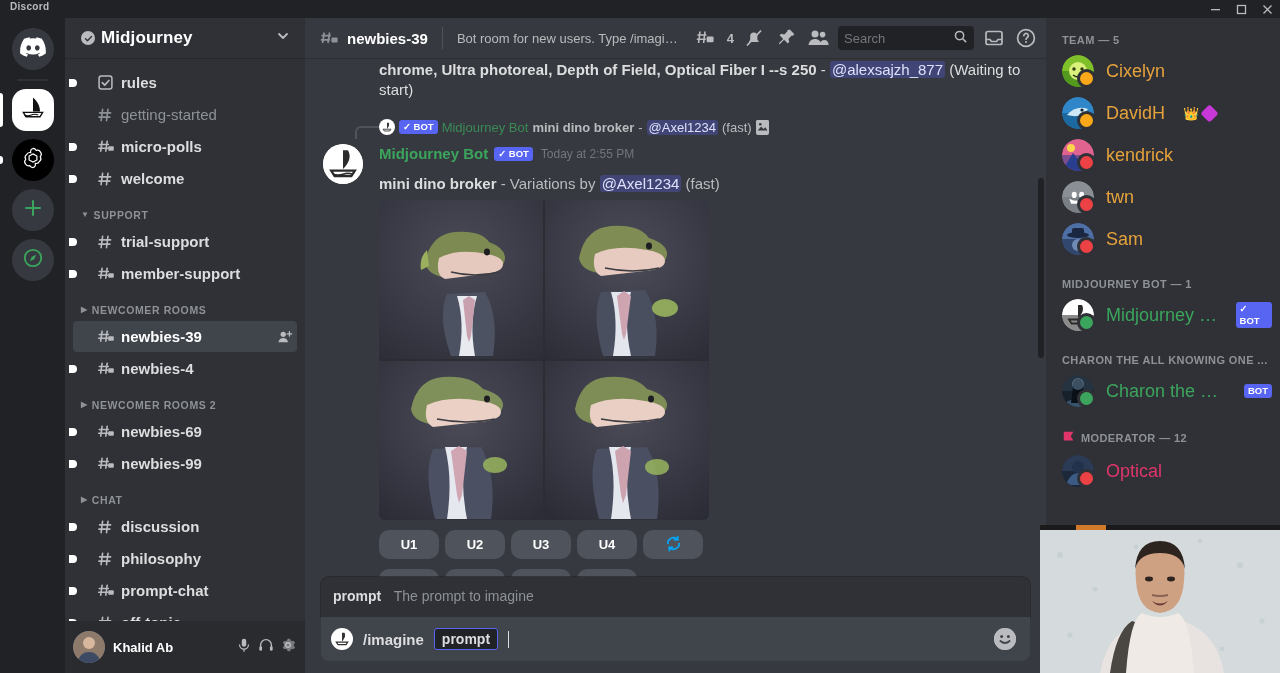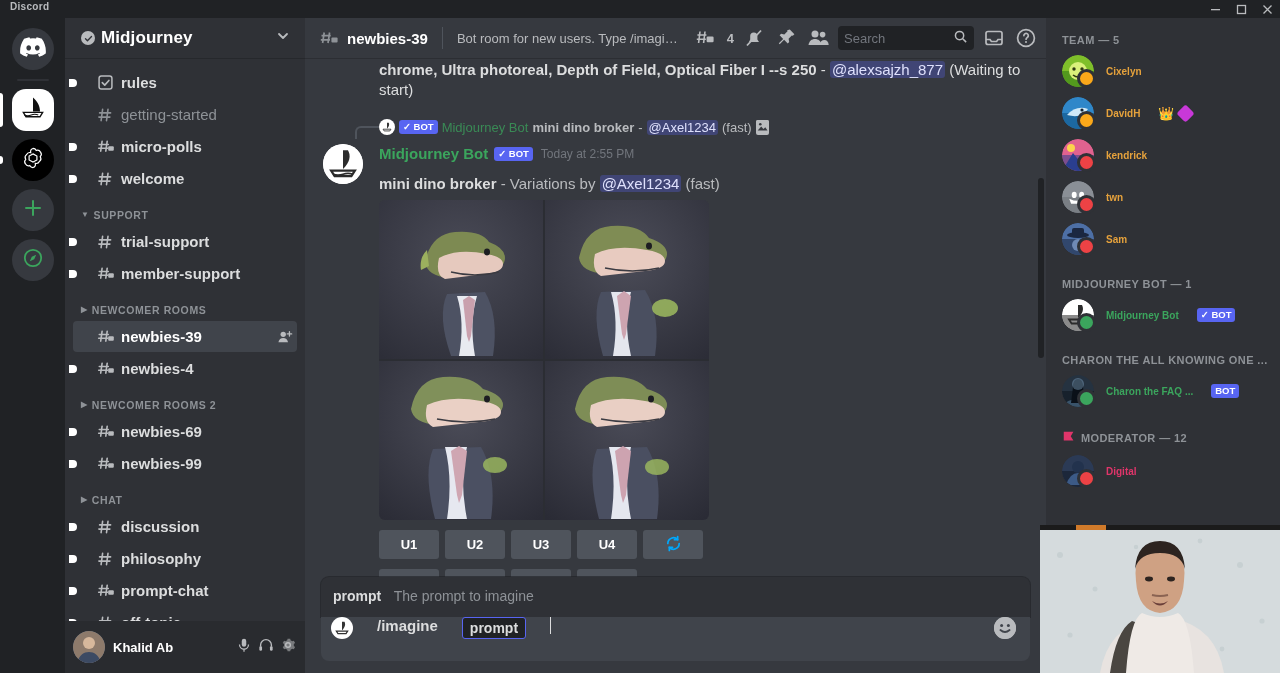--- a/index.html
+++ b/index.html
@@ -160,37 +160,37 @@
   .msg-text .b { font-weight: bold; color: #dcddde; }
   .msg-text .dim { color: #b9bbbe; }
 
   .grid-wrap { margin-top: 6px; width: 330px; height: 320px; border-radius: 6px;
                overflow: hidden; display: grid; grid-template-columns: 1fr 1fr;
                grid-template-rows: 1fr 1fr; gap: 2px; background:#2b2d33; }
   .tile { position: relative; overflow: hidden; background: #3a3b46; }
 
   .btnrow { display: flex; gap: 6px; margin-top: 10px; }
   .mjbtn {
-    width: 60px; height: 29px; background: #4f545c; border-radius: 3px;
+    width: 60px; height: 29px; background: #4f545c; border-radius: 10px;
     color: #fff; font-size: 13px; font-weight: bold;
     display: flex; align-items: center; justify-content: center; cursor: pointer;
   }
   .mjbtn.refresh { color: #00a8fc; }
 
   
   .composer-zone { flex: 0 0 auto; padding: 0 16px 12px 16px; position: relative; }
   .slash-pop {
     background: #2f3136; border-radius: 8px 8px 0 0; padding: 10px 12px 12px 12px;
     box-shadow: 0 0 0 1px rgba(32,34,37,.6);
   }
   .slash-pop .key { color: #dcddde; font-size: 14px; font-weight: bold; }
   .slash-pop .desc { color: #8e9297; font-size: 14px; margin-left: 8px; }
   .composer {
     background: #40444b; border-radius: 0 0 8px 8px; min-height: 44px;
-    display: flex; align-items: flex-start; padding: 0 14px 0 10px; gap: 24px;
+    display: flex; align-items: center; padding: 0 14px 0 10px; gap: 10px;
   }
   .comp-avatar { width: 22px; height: 22px; border-radius: 50%; background: #fff; flex:0 0 22px;
                  overflow:hidden; display:flex; align-items:center; justify-content:center;}
   .cmd-name { color: #dcddde; font-size: 15px; font-weight: 600; }
   .cmd-pill {
     background: #202225; border: 1px solid #5865f2; border-radius: 3px;
     color: #dcddde; font-size: 14px; padding: 2px 7px; font-weight: 600;
   }
   .caret { width: 1px; height: 17px; background: #dcddde; }
   .comp-spacer { flex: 1; }
@@ -209,21 +209,21 @@
   .mav { width: 32px; height: 32px; border-radius: 50%; flex: 0 0 32px; position: relative;
          overflow: visible; }
   .mav .inner { width: 32px; height: 32px; border-radius: 50%; overflow:hidden; display:block; }
   .status {
     position: absolute; right: -2px; bottom: -1px; width: 13px; height: 13px;
     border-radius: 50%; border: 3px solid #2f3136; box-sizing: content-box;
   }
   .status.idle { background: #faa81a; }
   .status.dnd  { background: #ed4245; }
   .status.online { background: #3ba55d; }
-  .mname { font-size: 10px; font-weight: 700; white-space: nowrap; overflow: hidden;
+  .mname { font-size: 18px; font-weight: 400; white-space: nowrap; overflow: hidden;
            text-overflow: ellipsis; }
   .mname.team { color: #e6a23c; }
   .mname.bot  { color: #3ba55d; }
   .mname.mod  { color: #e0356a; }
   .mbadges { display:flex; align-items:center; gap:4px; margin-left: 6px; }
   .crown { color: #f0b232; font-size: 13px; }
   .gem { width: 13px; height: 13px; background: #c838d8; border-radius: 3px;
          transform: rotate(45deg); display:inline-block; }
   .mrow .bot-tag { margin-left: 6px; }
 
@@ -931,21 +931,21 @@
               </defs>
               <g clip-path="url(#cpavatar-dark32">
                 <rect width="32" height="32" fill="#2b3a55"></rect>
                 <rect y="16" width="32" height="16" fill="#101824" opacity=".55"></rect>
                 <path d="M4 30q4-12 12-12t12 12z" fill="#3c5a86"></path>
                 <circle cx="16" cy="12" r="6" fill="#22324d"></circle>
               </g>
             </svg></span>
           <span class="status dnd"></span>
         </span>
-        <span class="mname mod">Digital</span>
+        <span class="mname mod">Optical</span>
       </div>
     </div>
 
   <div class="webcam">
     <svg width="240" height="148" viewBox="0 0 240 148">
       <rect width="240" height="148" fill="#d5dbdd"></rect>
       <rect width="240" height="5" fill="#1b1b1b"></rect>
       <rect x="36" y="0" width="30" height="5" fill="#d07a2a"></rect>
       <g opacity=".25" fill="#9fb0b3">
         <circle cx="20" cy="30" r="3"></circle>

